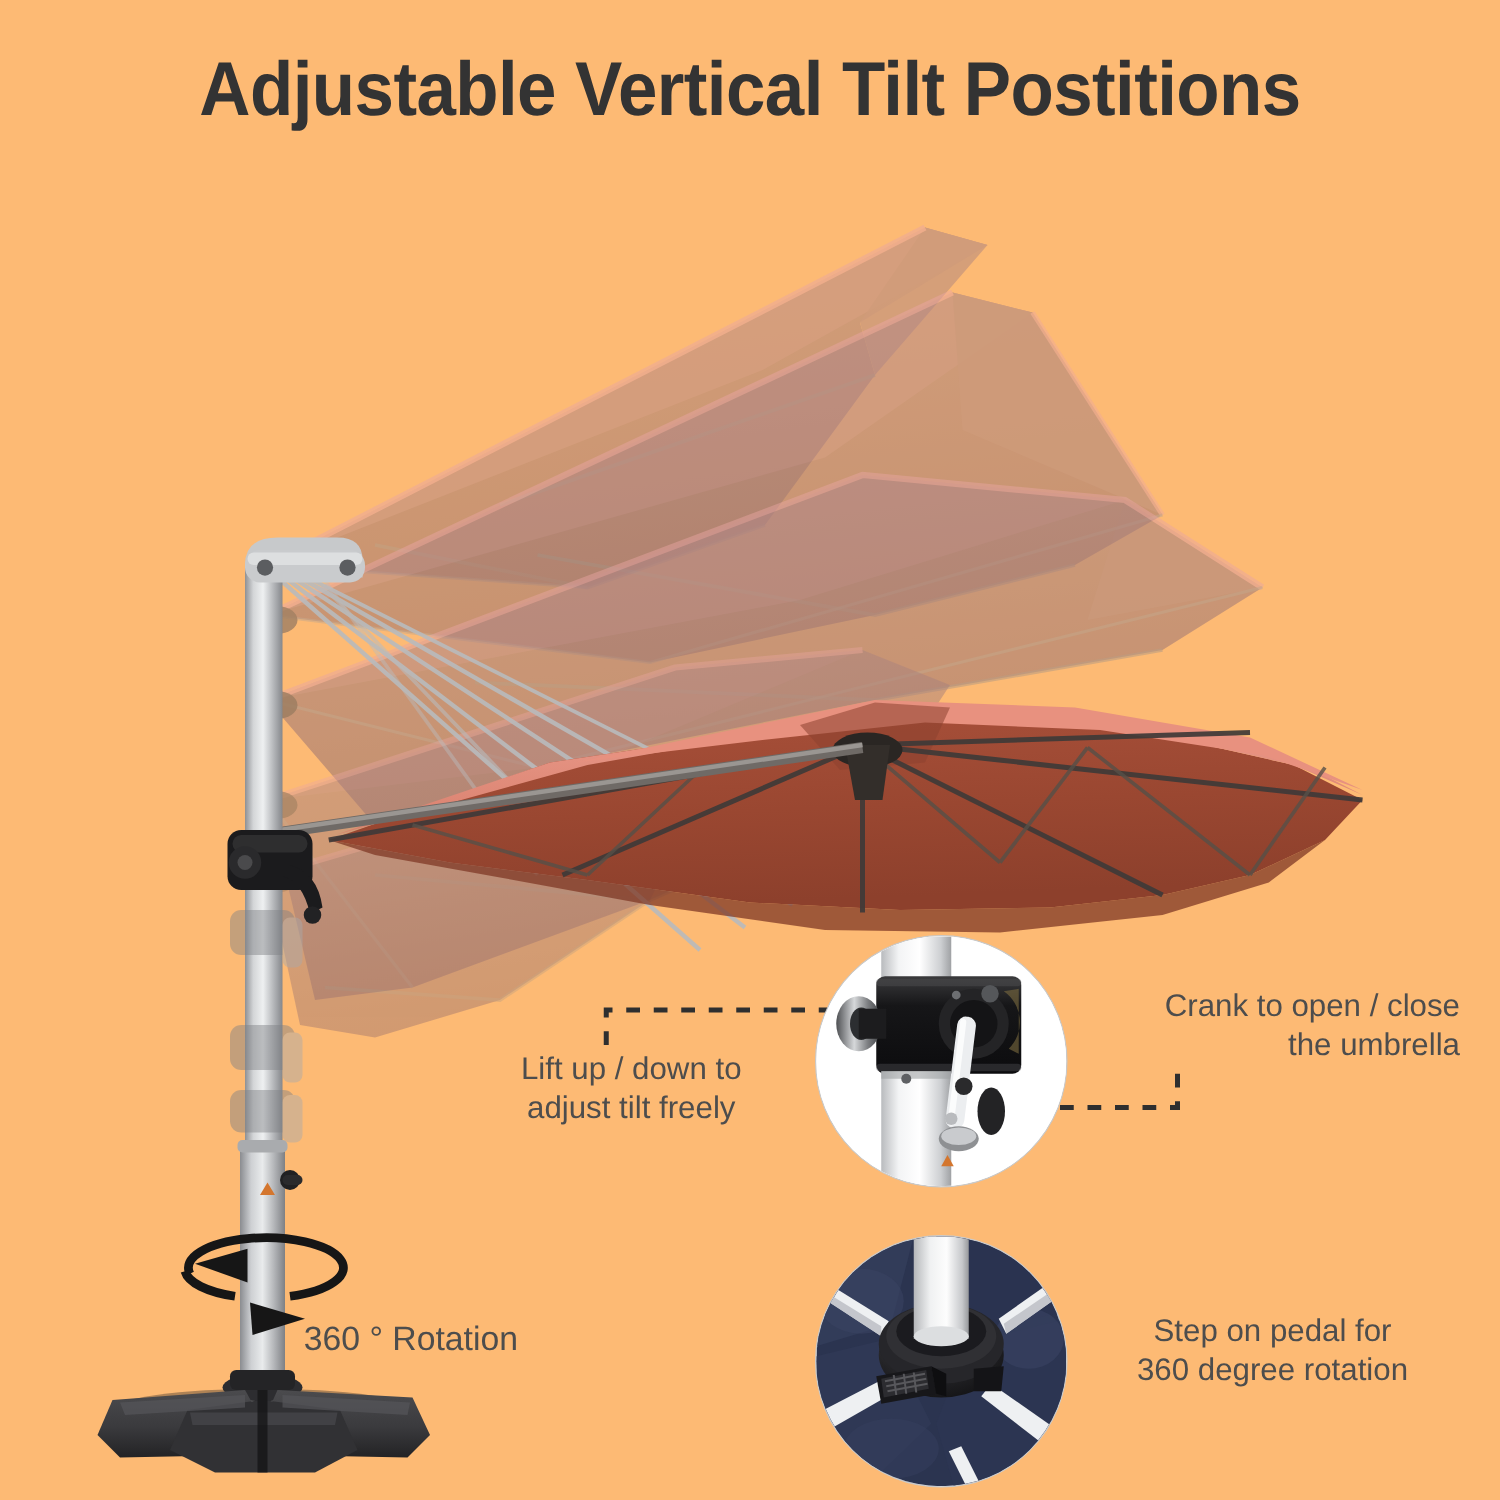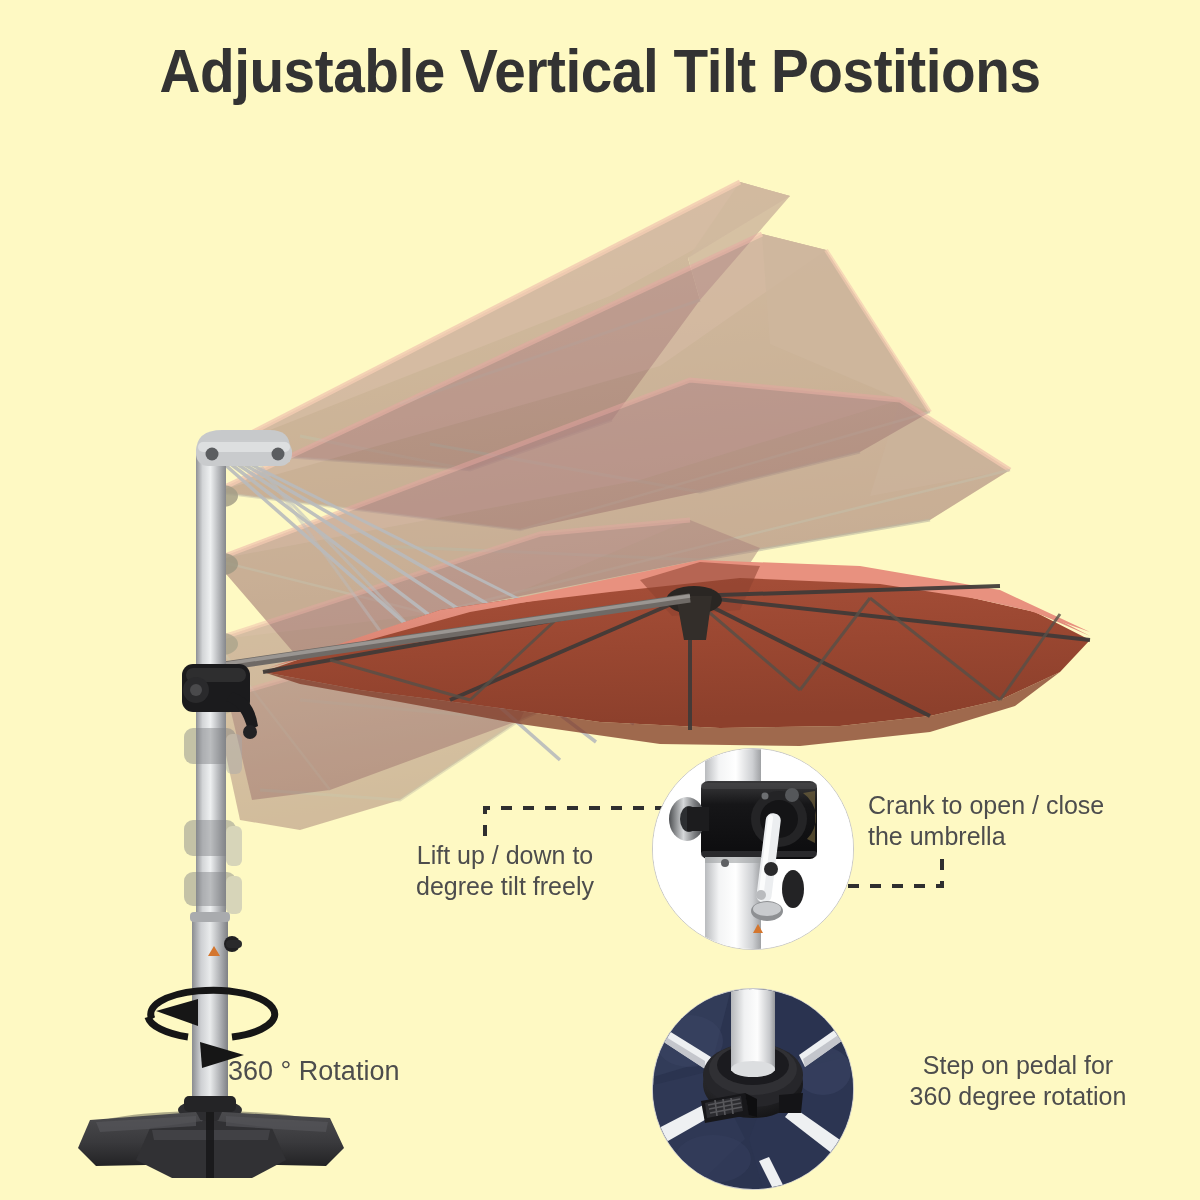--- a/index.html
+++ b/index.html
@@ -1,19 +1,19 @@
 <!DOCTYPE html>
 <html><head>
 <meta charset="utf-8">
 <title>Adjustable Vertical Tilt Postitions</title>
 <style>
   html,body{margin:0;padding:0;background:#fff;}
   body{width:1200px;height:1200px;overflow:hidden;
        font-family:"Liberation Sans","DejaVu Sans",sans-serif;}
-  #stage{position:relative;width:1200px;height:1200px;background:#fef9c3;}
+  #stage{position:relative;width:1200px;height:1200px;background:#fdba74;}
 
   
   #title{
     position:absolute;left:0;top:36px;width:1200px;
     text-align:center;
     font-family:"Liberation Sans","DejaVu Sans",sans-serif;
     font-weight:bold;
     font-size:61px;
     letter-spacing:-0.5px;
     color:#333333;
@@ -24,23 +24,23 @@
   
   .anno{
     position:absolute;
     font-family:"Liberation Sans","DejaVu Sans",sans-serif;
     font-size:25px;
     line-height:1.22;
     color:#4d4d4d;
     white-space:pre-line;
   }
   #anno-lift{left:385px;top:840px;width:240px;text-align:center;}
-  #anno-crank{left:868px;top:790px;width:300px;text-align:left;}
+  #anno-crank{left:868px;top:790px;width:300px;text-align:right;}
   #anno-pedal{left:868px;top:1050px;width:300px;text-align:center;}
-  #anno-rot{left:228px;top:1055px;width:260px;text-align:left;font-size:27px;}
+  #anno-rot{left:243px;top:1055px;width:260px;text-align:left;font-size:27px;}
 
   
   .detail-circle{
     position:absolute;border-radius:50%;overflow:hidden;
     border:1.5px solid #c9c9c9;background:#fff;
   }
   #circle-crank{left:652px;top:748px;width:200px;height:200px;}
   #circle-pedal{left:652px;top:988px;width:200px;height:200px;}
 
   svg{display:block;}
@@ -377,21 +377,21 @@
             <path d="M70,110 L72,126"></path>
             <path d="M78,109 L80,125"></path>
         </g>
         <path d="M92,104 L104,110 L104,128 L96,126 Z" fill="#0e0e10"></path>
       </g>
       <path d="M126,106 L150,104 L148,124 L126,124 Z" fill="#141417"></path>
     </svg>
   </div>
 
   <div class="anno" id="anno-lift">Lift up / down to
-degree tilt freely</div>
+adjust tilt freely</div>
 
   <div class="anno" id="anno-crank">Crank to open / close
 the umbrella</div>
 
   <div class="anno" id="anno-pedal">Step on pedal for
 360 degree rotation</div>
 
   <div class="anno" id="anno-rot">360 ° Rotation</div>
 
 </div>

